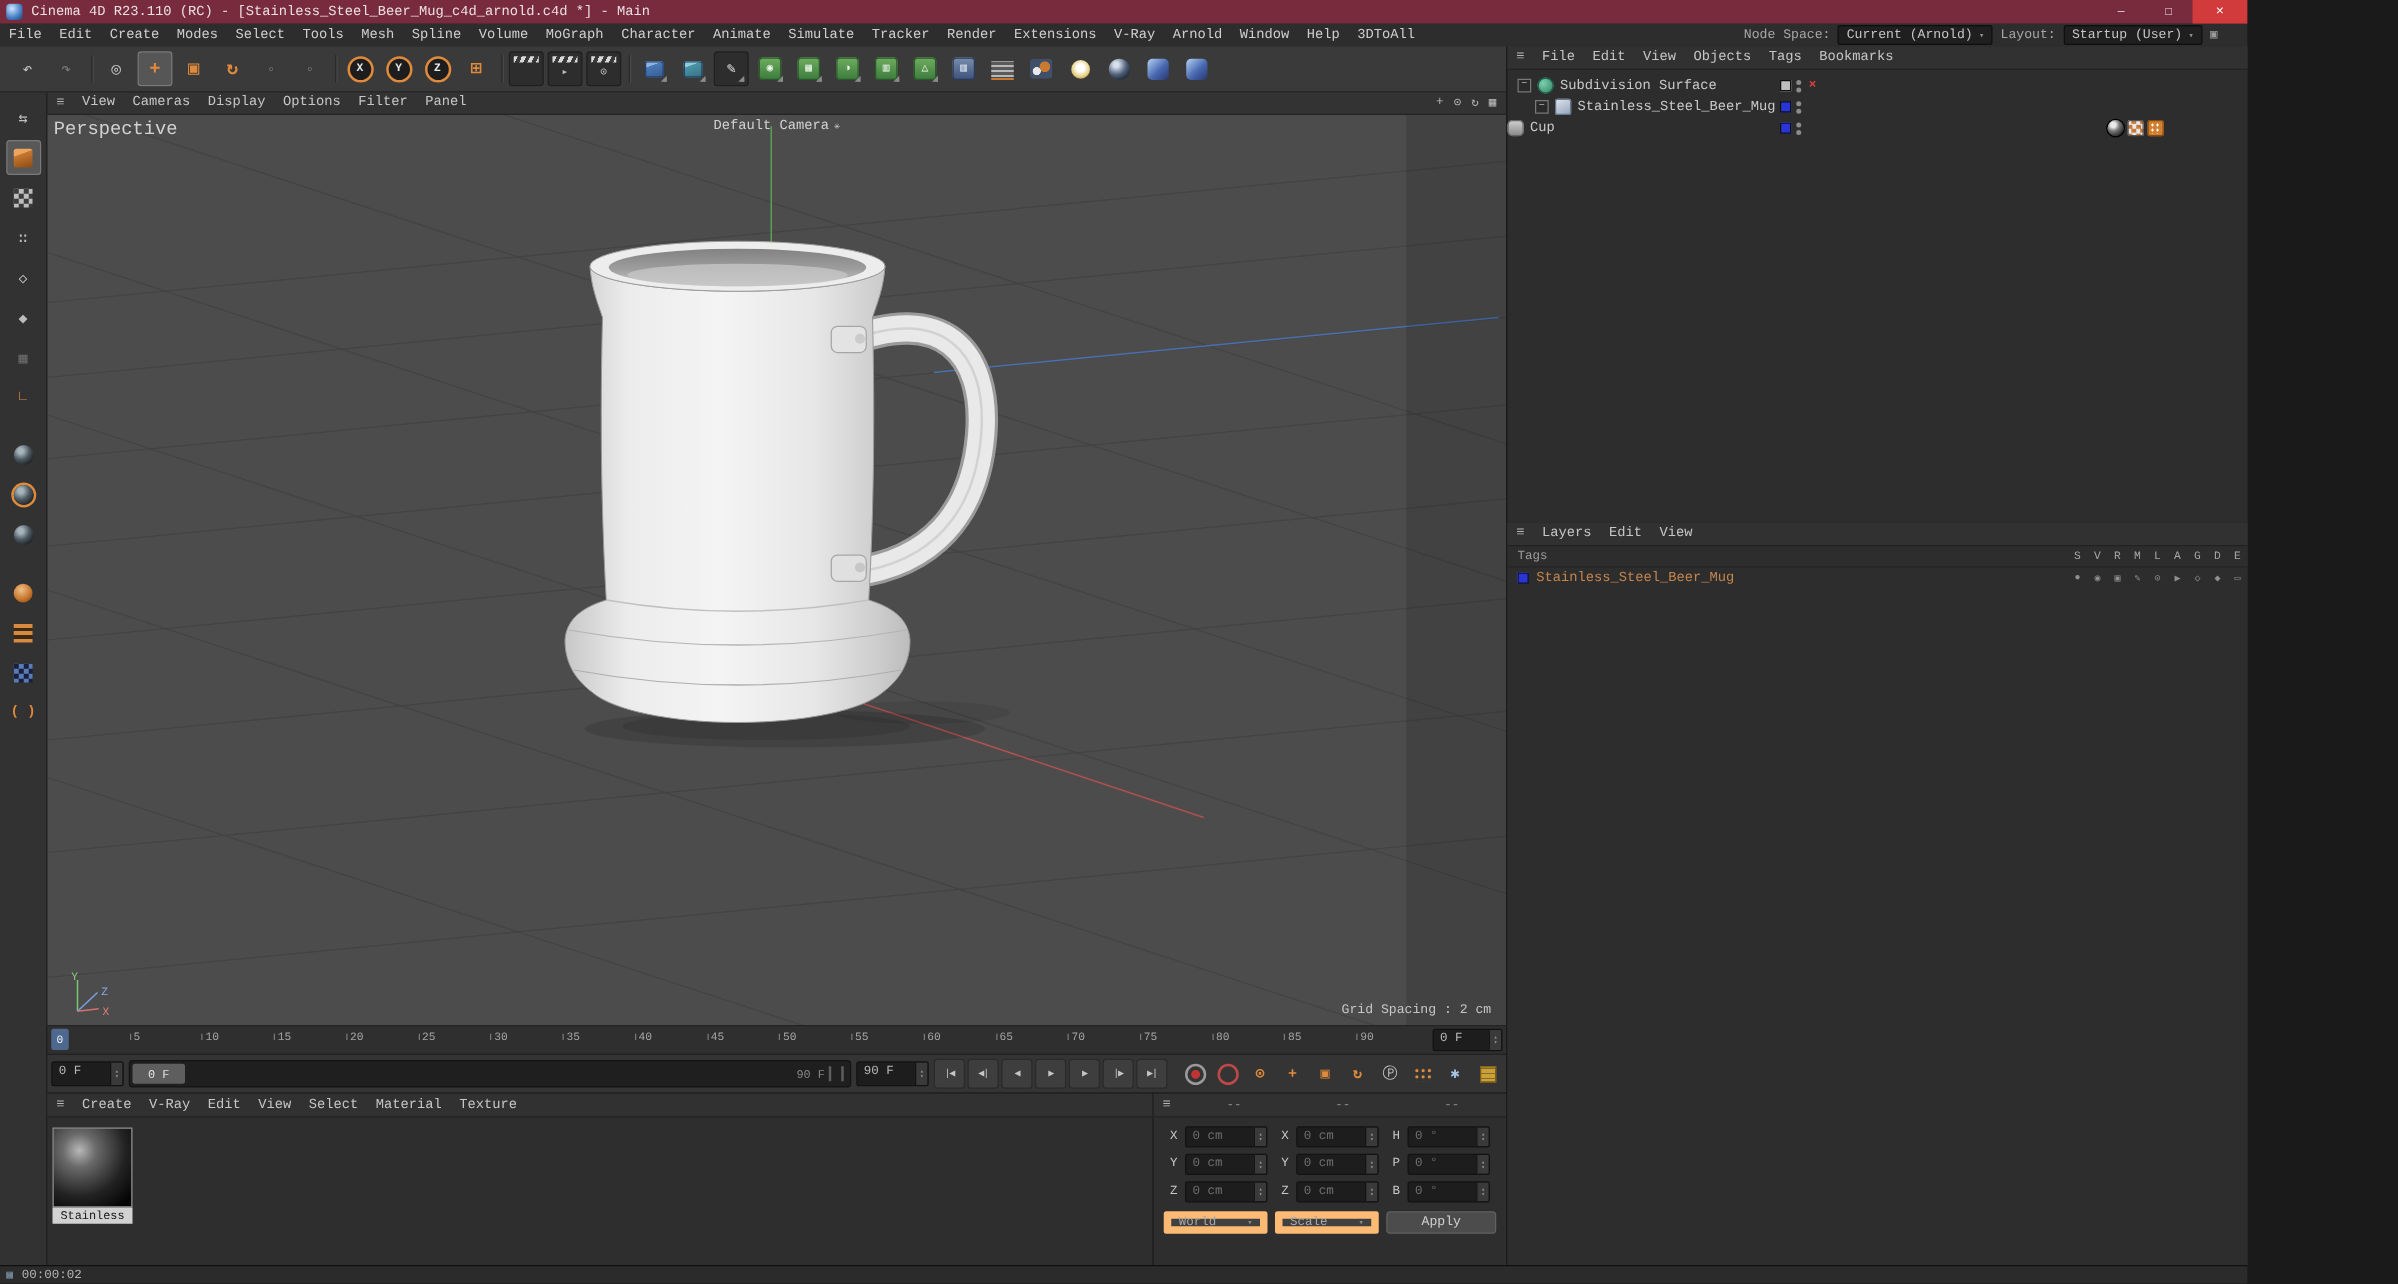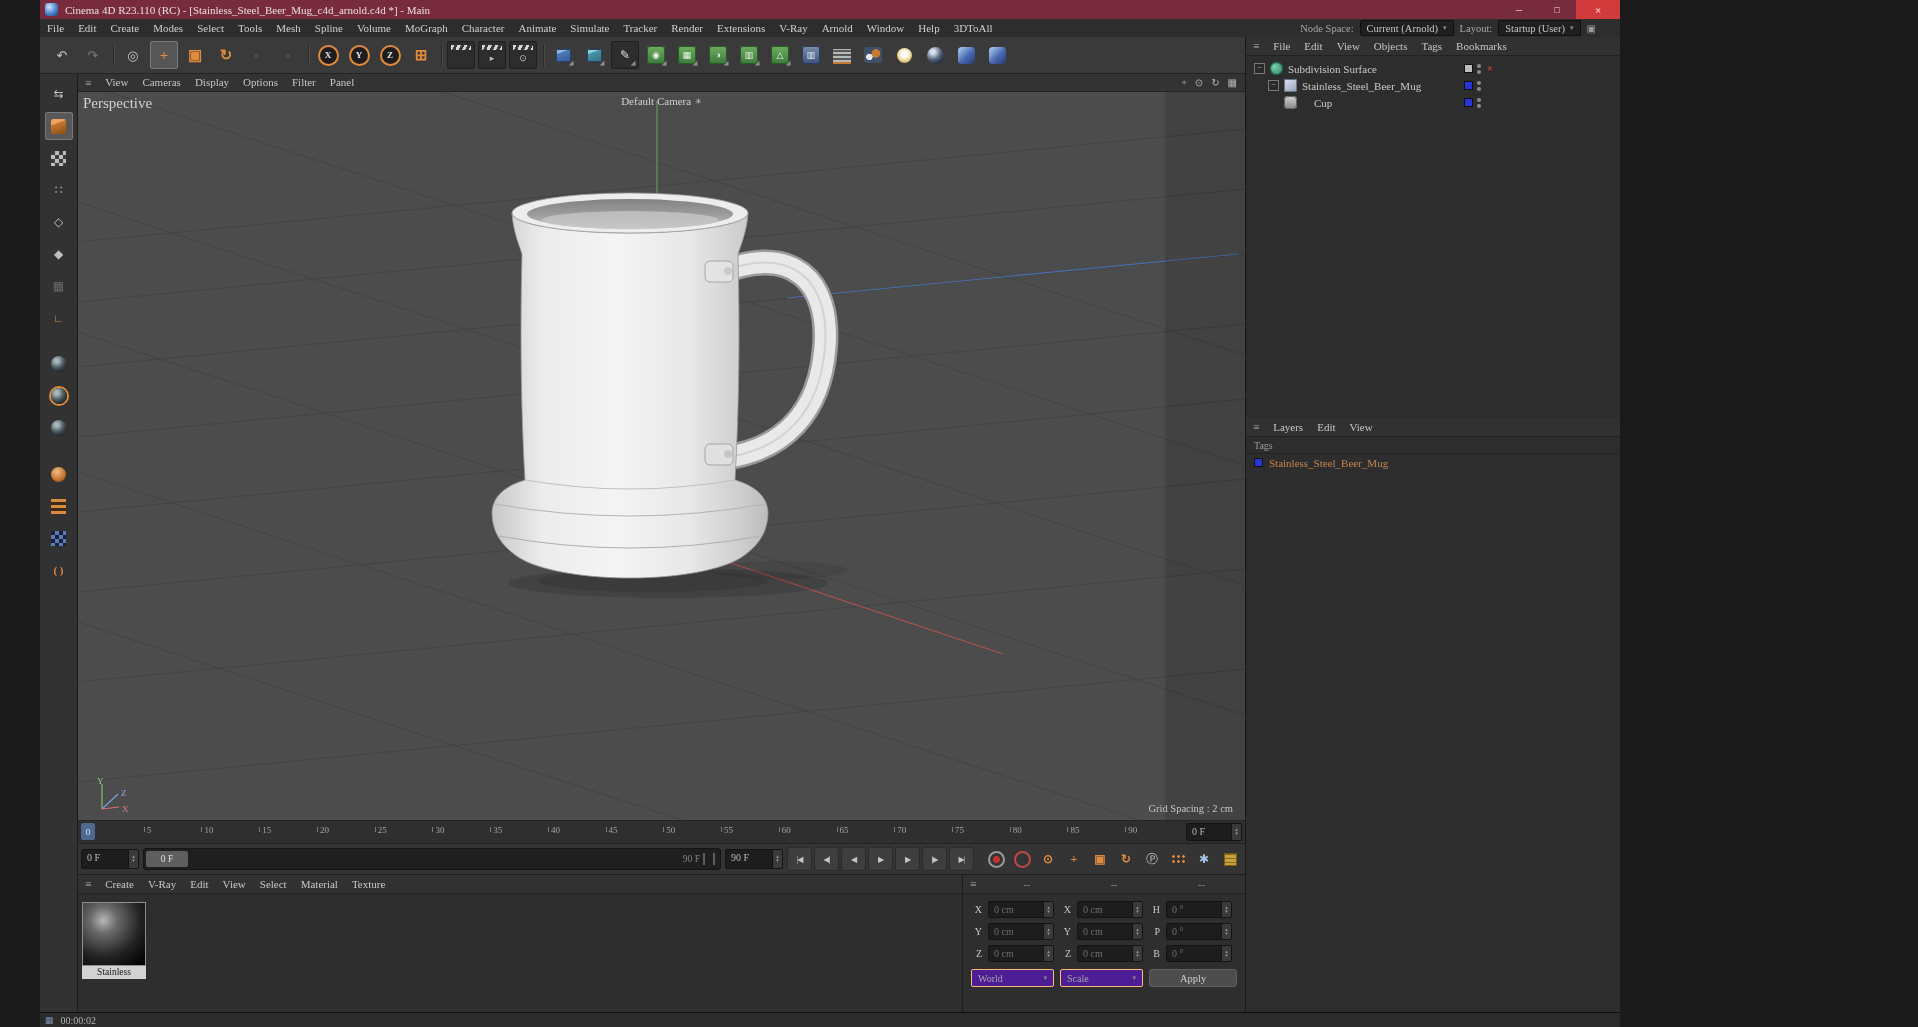--- a/index.html
+++ b/index.html
@@ -1,18 +1,18 @@
 <!DOCTYPE html>
 <html><head>
 <meta charset="utf-8">
 <style>
   html,body{margin:0;padding:0;background:#1a1a1a;}
-  .app{position:relative;width:1580px;height:1027px;background:#1f1f1f;overflow:hidden;
-       font-family:Liberation Serif, serif;font-size:11px;color:#c8c8c8;
-       -webkit-user-select:none;user-select:none;margin-left:40px;}
+  .app{position:relative;width:1798px;height:1027px;background:#1f1f1f;overflow:hidden;
+       font-family:Liberation Mono, monospace;font-size:11px;color:#c8c8c8;
+       -webkit-user-select:none;user-select:none;}
   
   .titlebar{position:absolute;left:0;top:0;right:0;height:19px;background:#772b3c;display:flex;align-items:center;}
   .app-logo{width:13px;height:13px;border-radius:3px;margin-left:5px;
             background:radial-gradient(circle at 35% 30%,#cfe6ff,#4d84c8 55%,#1d3f74);}
   .tb-title{margin-left:7px;font-size:11px;color:#ecdfe3;white-space:nowrap;}
   .tb-btns{margin-left:auto;display:flex;height:100%;}
   .tb-btn{width:38px;height:100%;display:flex;align-items:center;justify-content:center;font-size:9px;color:#eadfe2;}
   .tb-btn.close{width:44px;background:#d23b3b;color:#fff;font-size:11px;}
   
   .menubar{position:absolute;left:0;top:19px;right:0;height:18px;background:#2d2d2d;border-bottom:1px solid #191919;display:flex;align-items:center;}
@@ -153,21 +153,21 @@
   
   .coords{position:absolute;left:922px;top:874px;width:283px;height:138px;background:#2e2e2e;border-top:1px solid #1c1c1c;
           border-left:1px solid #1c1c1c;box-sizing:border-box;}
   .coord-headers{flex:1;display:flex;}
   .coord-headers span{flex:1;text-align:center;color:#8e8e8e;font-size:10px;}
   .coord-grid{display:grid;grid-template-columns:11px 66px 11px 66px 11px 66px;gap:5px 6px;padding:7px 8px 4px 8px;align-items:center;}
   .clabel{color:#c8c8c8;font-size:10px;text-align:right;}
   .coord-grid .spin{height:17px;}
   .coord-grid .spin-val{color:#6e6e6e;line-height:15px;}
   .coord-footer{display:flex;gap:6px;padding:3px 8px;}
-  .cdd{flex:1;height:18px;background:#4c1d95;border:1px solid #fdba74;border-radius:2px;display:flex;align-items:center;
+  .cdd{flex:1;height:18px;background:#404040;border:6px solid #fdba74;border-radius:2px;display:flex;align-items:center;
        padding:0 6px;color:#a8a8a8;font-size:10px;box-sizing:border-box;}
   .cdd .arr{margin-left:auto;font-size:7px;color:#8a8a8a;}
   .apply-btn{width:88px;height:18px;background:#4c4c4c;border:1px solid #606060;border-radius:3px;color:#d0d0d0;
        font-size:10.5px;display:flex;align-items:center;justify-content:center;box-sizing:border-box;}
   
   .right-panel{position:absolute;left:1205px;top:37px;width:695px;bottom:15px;background:#2d2d2d;border-left:1px solid #191919;box-sizing:border-box;}
   .om{position:absolute;left:0;top:0;right:0;height:381px;border-bottom:1px solid #1a1a1a;}
   .om-hicons{margin-left:auto;display:flex;gap:6px;align-items:center;padding-right:8px;}
   .om-tree{padding-top:4px;}
   .om-row{height:17px;position:relative;display:flex;align-items:center;font-size:11px;color:#cacaca;}
@@ -1006,21 +1006,21 @@
           <span class="oic mesh"></span>
           <span>Stainless_Steel_Beer_Mug</span>
           <span class="om-right">
             <span class="sw blue"></span>
             <span class="dots">
                 <i></i>
                 <i></i>
               </span>
           </span>
         </div>
-        <div class="om-row" style="padding-left:38px;gap:12px;">
+        <div class="om-row" style="">
           <span class="oic cup"></span>
           <span>Cup</span>
           <span class="om-right">
             <span class="sw blue"></span>
             <span class="dots">
                 <i></i>
                 <i></i>
               </span>
           </span>
           <span class="om-tags">

